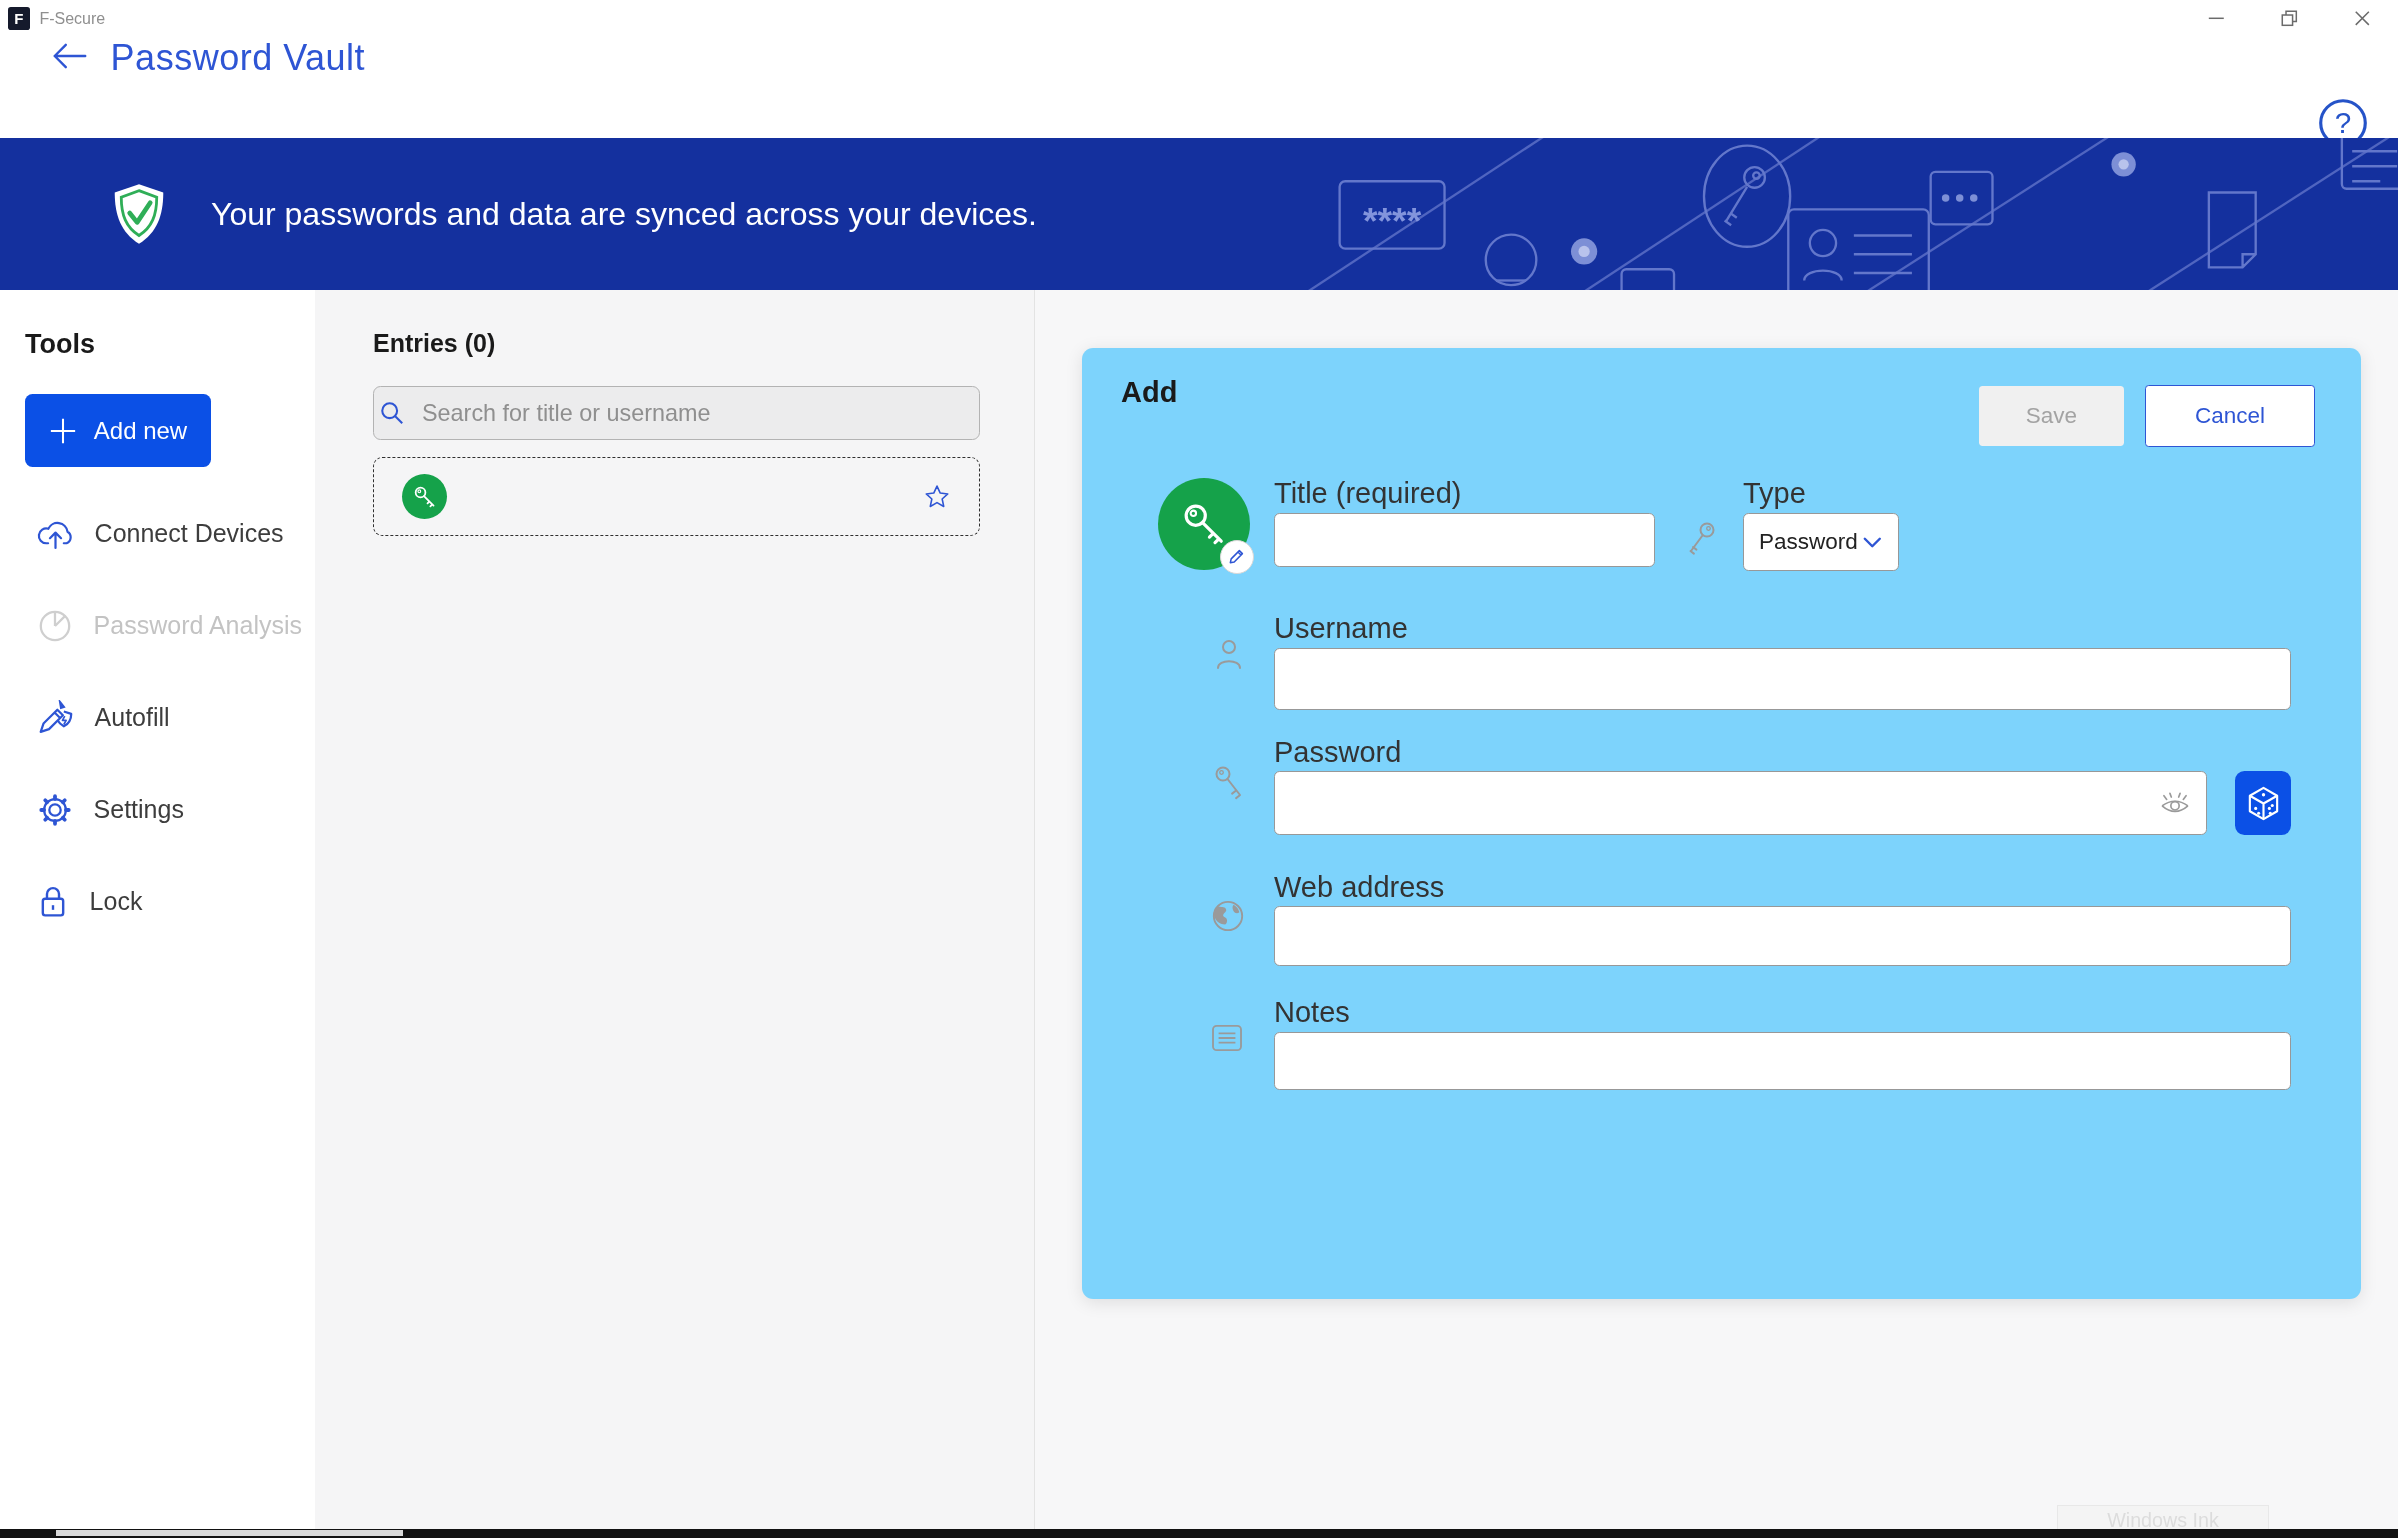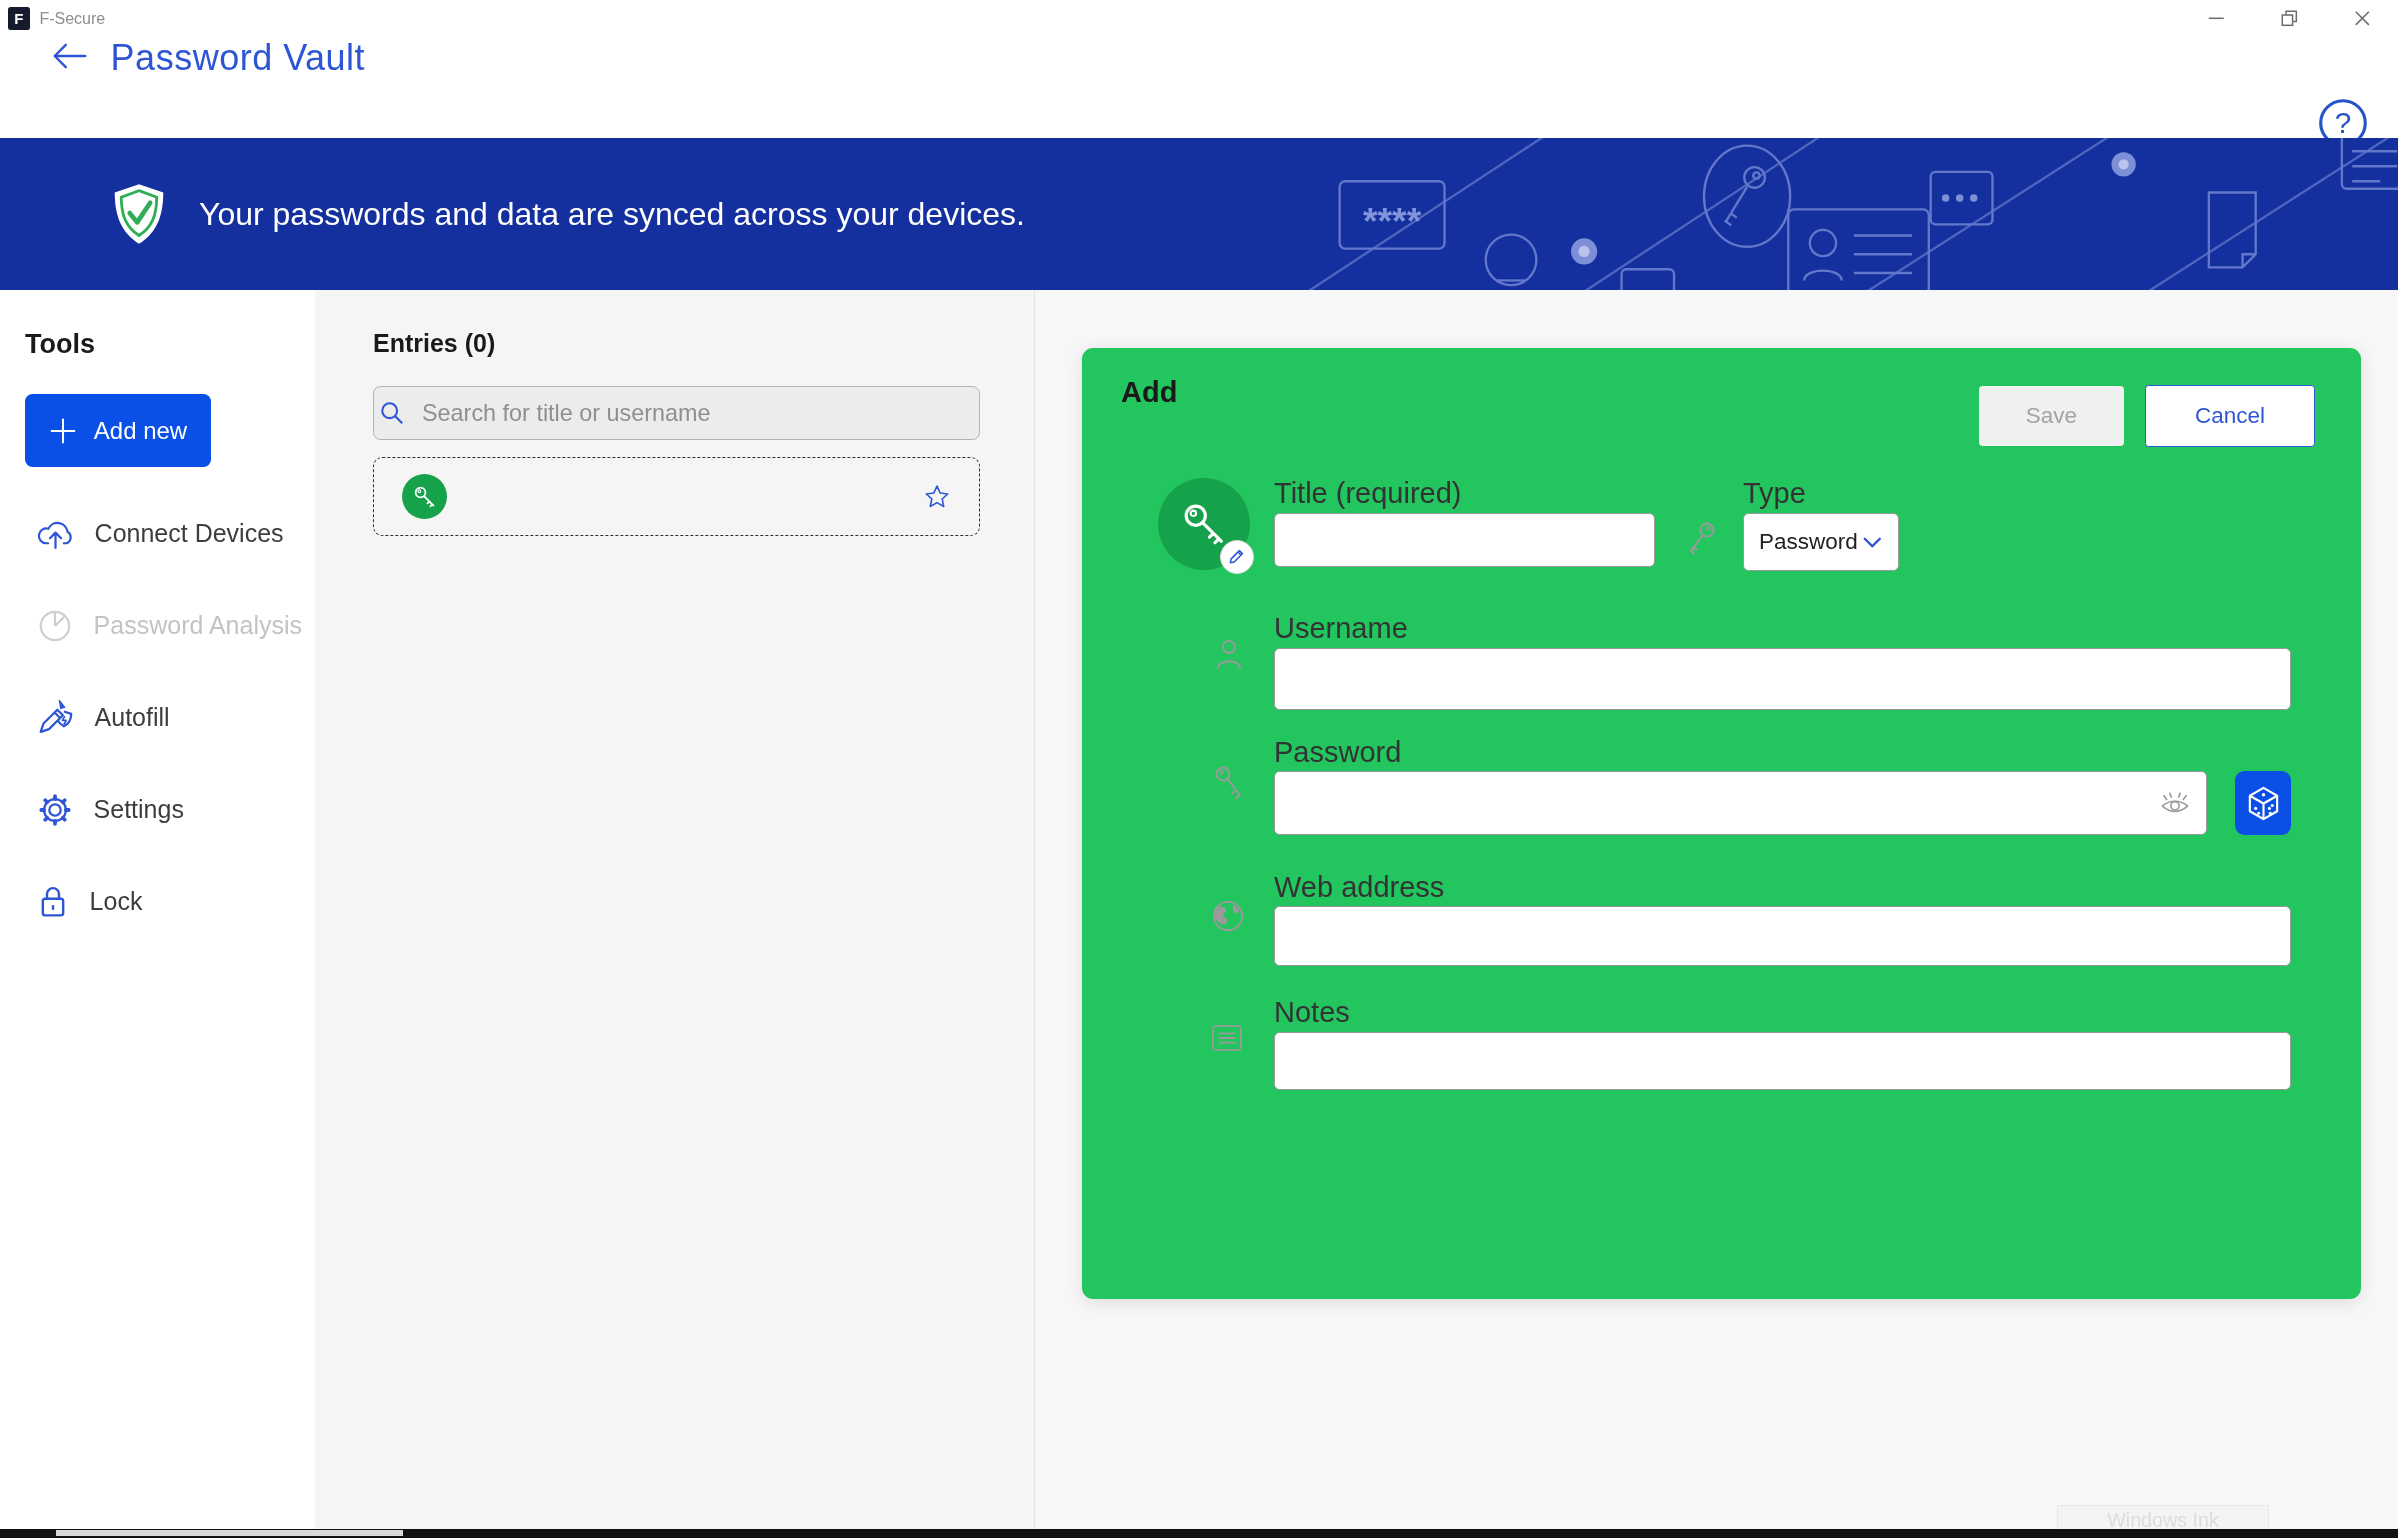--- a/index.html
+++ b/index.html
@@ -16,21 +16,21 @@
   .win-controls{margin-left:auto;display:flex;height:37px;}
   .win-btn{width:73px;height:37px;display:flex;align-items:center;justify-content:center;cursor:pointer;}
   
   .header{height:101px;display:flex;align-items:flex-start;position:relative;background:#fff;}
   .back-btn{margin-left:49px;width:41px;height:37px;display:flex;align-items:center;justify-content:center;cursor:pointer;}
   .page-title{margin-left:20.6px;font-size:36px;font-weight:300;color:#2E55D4;letter-spacing:0.5px;}
   .help-btn{position:absolute;right:30px;top:60px;width:52px;height:52px;cursor:pointer;}
   
   .banner{height:152px;background:#14309E;position:relative;display:flex;align-items:center;overflow:hidden;}
   .banner-shield{margin-left:111px;z-index:2;}
-  .banner-text{margin-left:32px;font-size:32px;font-weight:300;color:#fff;z-index:2;}
+  .banner-text{margin-left:44px;font-size:32px;font-weight:300;color:#fff;z-index:2;}
   .banner-art{position:absolute;right:0;top:0;height:152px;z-index:1;}
   
   .main{display:flex;height:1248px;border-radius:16px;}
   .sidebar{width:315px;background:#fff;flex:none;}
   .tools-heading{margin:39px 0 0 25px;font-size:27px;font-weight:600;color:#1a1a1a;}
   .add-new-btn{margin:34px 0 0 25px;width:186px;height:73px;border:none;border-radius:7.5px;
     background:#0B50E6;color:#fff;font-size:24px;font-family:inherit;
     display:flex;align-items:center;justify-content:center;gap:17px;cursor:pointer;}
   .nav{margin-top:20.6px;}
   .nav-item{height:92px;display:flex;align-items:center;padding-left:37px;gap:20.6px;
@@ -45,21 +45,21 @@
   .search-box input{flex:1;border:none;background:transparent;outline:none;font-size:23.4px;
     font-family:inherit;color:#333;}
   .search-box input::placeholder{color:#8f8f8f;}
   .draft-entry{margin-top:17px;width:607px;height:79px;box-sizing:border-box;border:1.9px dashed #2f2f2f;
     border-radius:9.4px;display:flex;align-items:center;padding:0 28px;cursor:pointer;background:transparent;}
   .entry-avatar{width:45px;height:45px;border-radius:50%;background:#15A24A;
     display:flex;align-items:center;justify-content:center;}
   .entry-star{margin-left:auto;cursor:pointer;}
   
   .content{flex:1;background:#f7f7f8;position:relative;}
-  .card{position:absolute;left:47px;top:58px;width:1279px;height:951px;background:#22c55e;
+  .card{position:absolute;left:47px;top:58px;width:1279px;height:951px;background:#7dd3fc;
     border-radius:11.2px;box-shadow:0 3.7px 17px rgba(0,0,0,.10);}
   .card *{box-sizing:border-box;}
   .form-heading{position:absolute;left:39px;top:28px;font-size:29px;font-weight:600;color:#1a1a1a;}
   .save-btn{position:absolute;left:897px;top:38px;width:145px;height:60px;border:none;border-radius:3.7px;
     background:#f0f0f0;color:#a3a3a3;font-size:22.5px;font-family:inherit;cursor:default;}
   .cancel-btn{position:absolute;left:1063px;top:37px;width:170px;height:62px;border:1.9px solid #2E55D4;
     border-radius:3.7px;background:#fff;color:#2E55D4;font-size:22.5px;font-family:inherit;cursor:pointer;}
   .avatar{position:absolute;left:76px;top:130px;width:92px;height:92px;border-radius:50%;
     background:#15A24A;display:flex;align-items:center;justify-content:center;}
   .avatar-badge{position:absolute;right:-3.7px;bottom:-3.7px;width:34px;height:34px;border-radius:50%;

